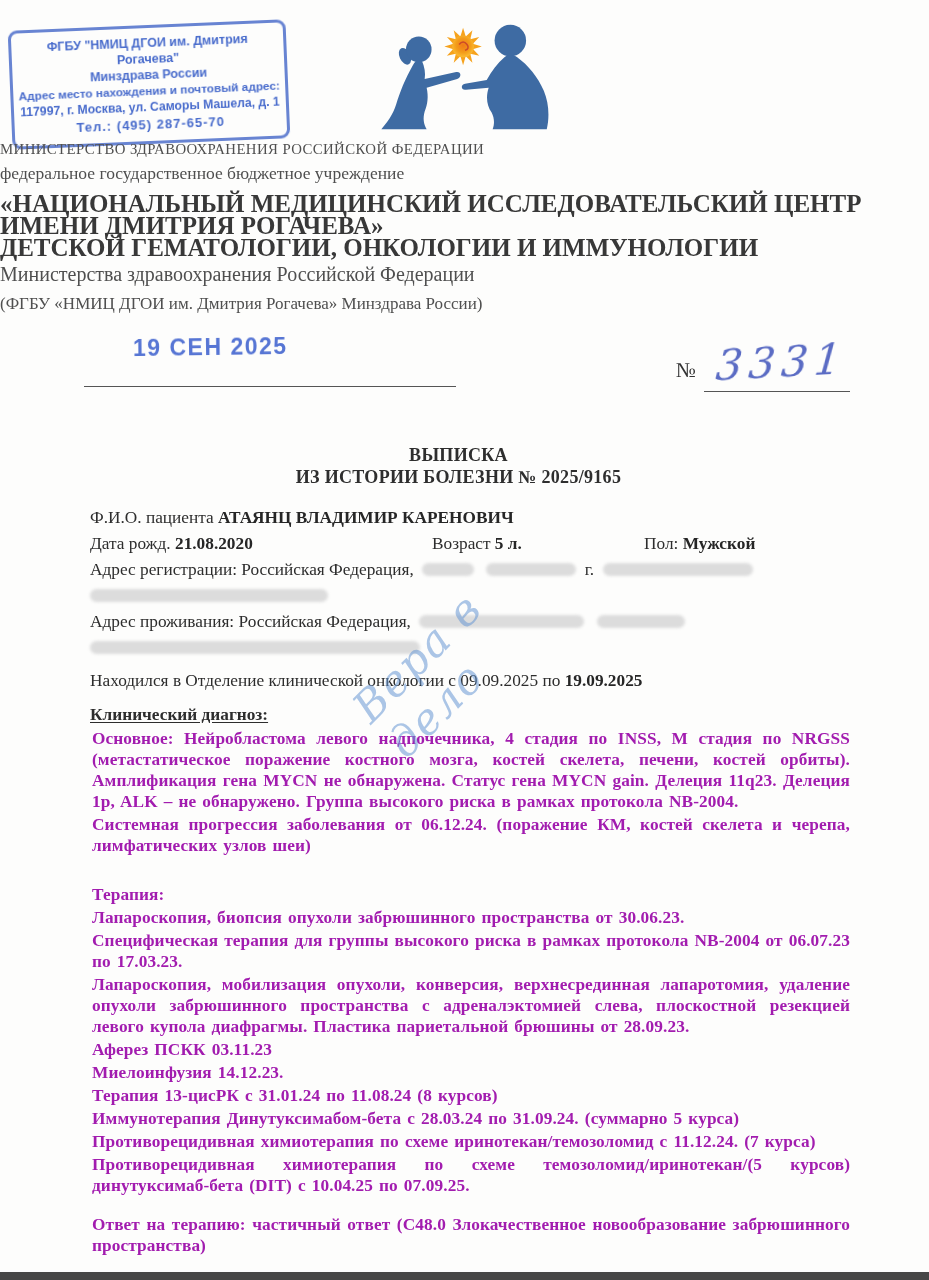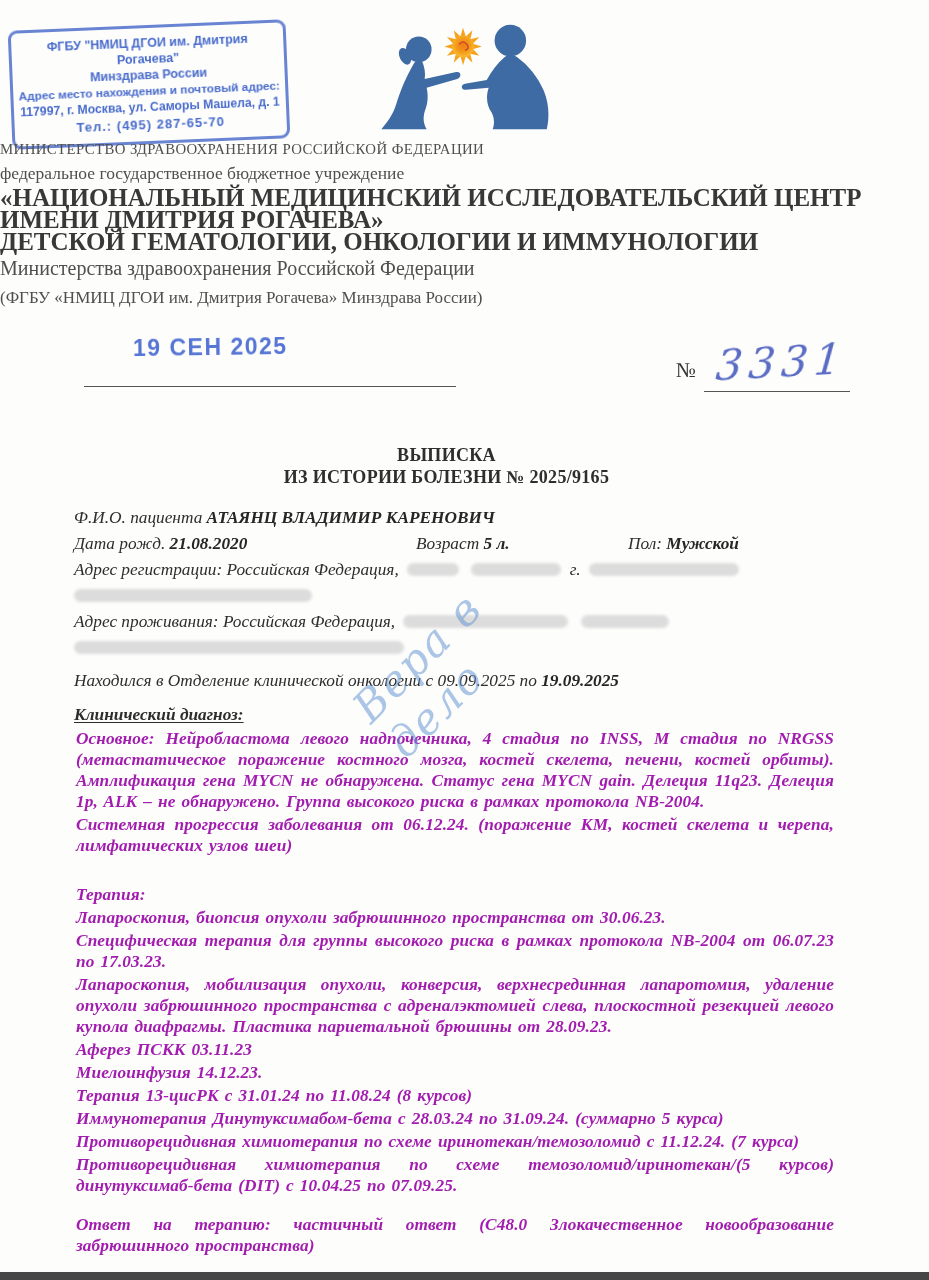--- a/index.html
+++ b/index.html
@@ -25,21 +25,21 @@
   .st3 { font-size:11.8px; font-weight:600; }
   .st4 { font-size:12.2px; }
   .st5 { font-size:13px; margin-top:2px; letter-spacing:1px; }
 
   
   .logo { position:absolute; left:368px; top:10px; width:200px; height:128px; }
 
   
   .hdr { position:absolute; left:0; top:141px; width:929px; text-align:left; color:#4f4f4f; }
   .h1 { font-size:14.8px; letter-spacing:0.4px; margin-bottom:5px; }
-  .h2 { font-size:17.5px; margin-bottom:3px; }
+  .h2 { font-size:17.5px; margin-bottom:9px; }
   .h3 { font-size:25px; font-weight:bold; color:#383838; line-height:22px; }
   .h4 { font-size:20px; margin-top:4px; }
   .h5 { font-size:17px; margin-top:8px; }
 
   
   .datestamp {
     position:absolute; left:133px; top:334px;
     font-family:"Liberation Sans", sans-serif; font-weight:700;
     font-size:23px; letter-spacing:1.5px; color:#4a6bd1;
     transform:rotate(-0.8deg); opacity:0.93; filter:blur(0.3px);
@@ -49,25 +49,25 @@
   .numval {
     position:absolute; left:716px; top:338px;
     font-family:"DejaVu Serif", serif; font-style:italic;
     font-size:42px; color:#5b6cc4; letter-spacing:6px;
     transform:rotate(-3deg) skewX(-8deg); filter:blur(0.2px);
   }
   .numline { position:absolute; left:704px; top:391px; width:146px; border-top:1.5px solid #555; }
   .city { position:absolute; left:0; top:395px; width:929px; text-align:center; font-size:17px; color:#333; }
 
   
-  .title { position:absolute; left:0; top:444px; width:893px; text-align:center;
+  .title { position:absolute; left:12px; top:444px; width:893px; text-align:center;
            font-weight:bold; font-size:18px; line-height:22px; color:#2e2e2e; letter-spacing:0.3px; }
 
   
-  .content { position:absolute; left:74px; top:506px; width:762px; font-size:17.3px;font-style:italic; }
+  .content { position:absolute; left:90px; top:506px; width:762px; font-size:17.3px; }
   .row { margin:0 0 3px 0; line-height:23px; }
   .cols { display:flex; }
   .c1 { width:342px; } .c2 { width:212px; }
   b { color:#262626; }
   .stay { margin-top:10px; }
 
   .patch {
     display:inline-block; height:13px; border-radius:7px;
     background:#dcdcdc; filter:blur(1.6px); vertical-align:-1px; margin:0 4px;
   }

